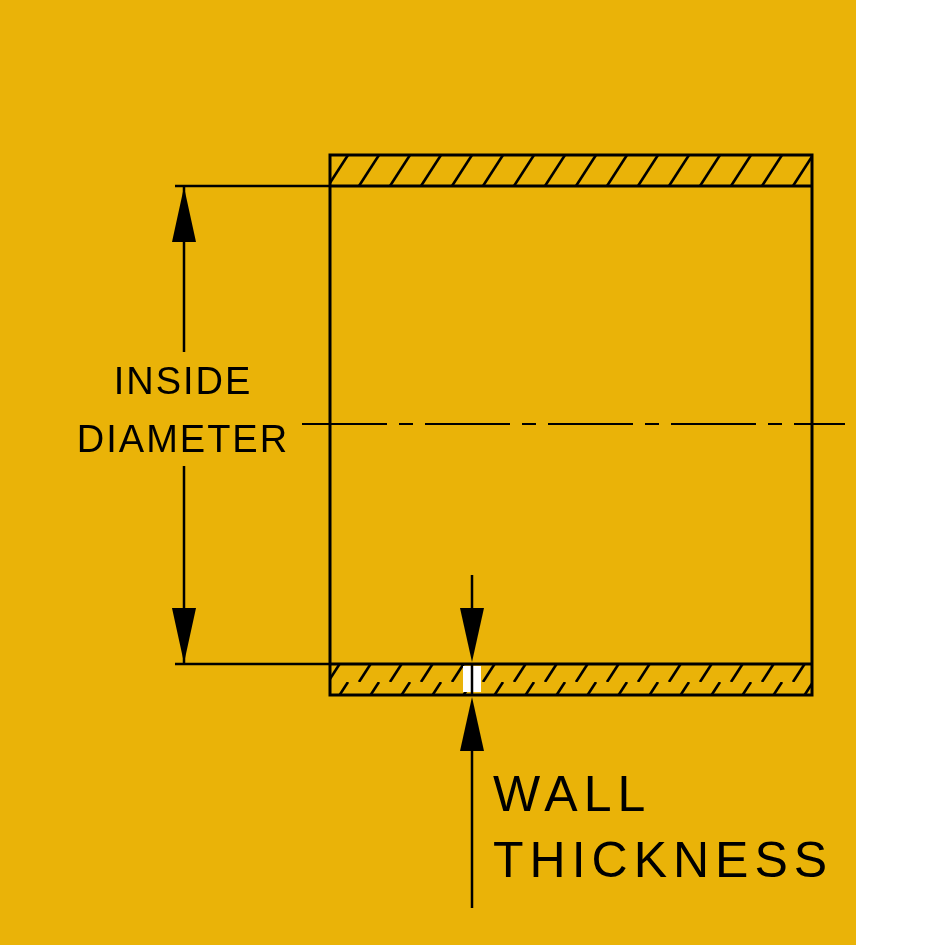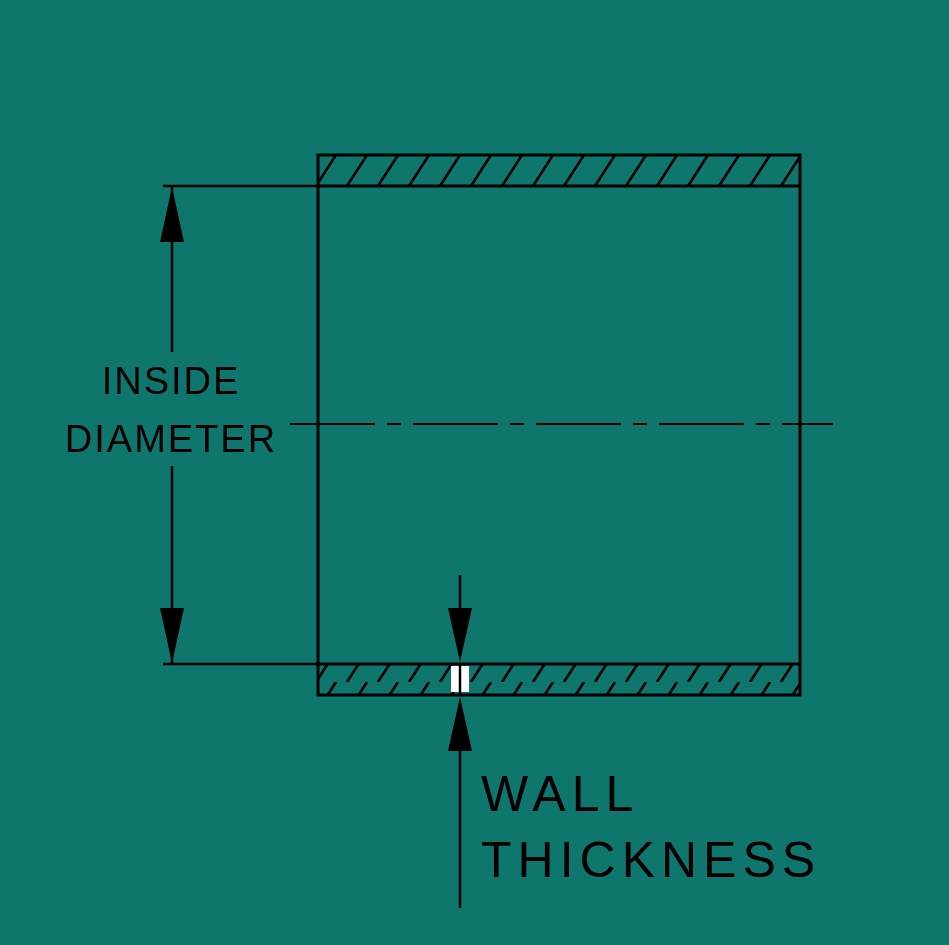--- a/index.html
+++ b/index.html
@@ -2,24 +2,25 @@
 <html><head>
 <meta charset="utf-8">
 <style>
   html, body {
     margin: 0;
     padding: 0;
     background: #ffffff;
   }
   .stage {
     position: relative;
-    width: 949px;
+    width: 844px;
     height: 945px;
-    background: #0f766e;
+    background: #eab308;
     overflow: hidden;
+    padding-left: 12px;
   }
   svg { display: block; }
   text {
     font-family: "Liberation Sans", sans-serif;
     fill: #000000;
   }
   .dim-label {
     font-size: 38px;
     letter-spacing: 2px;
   }

